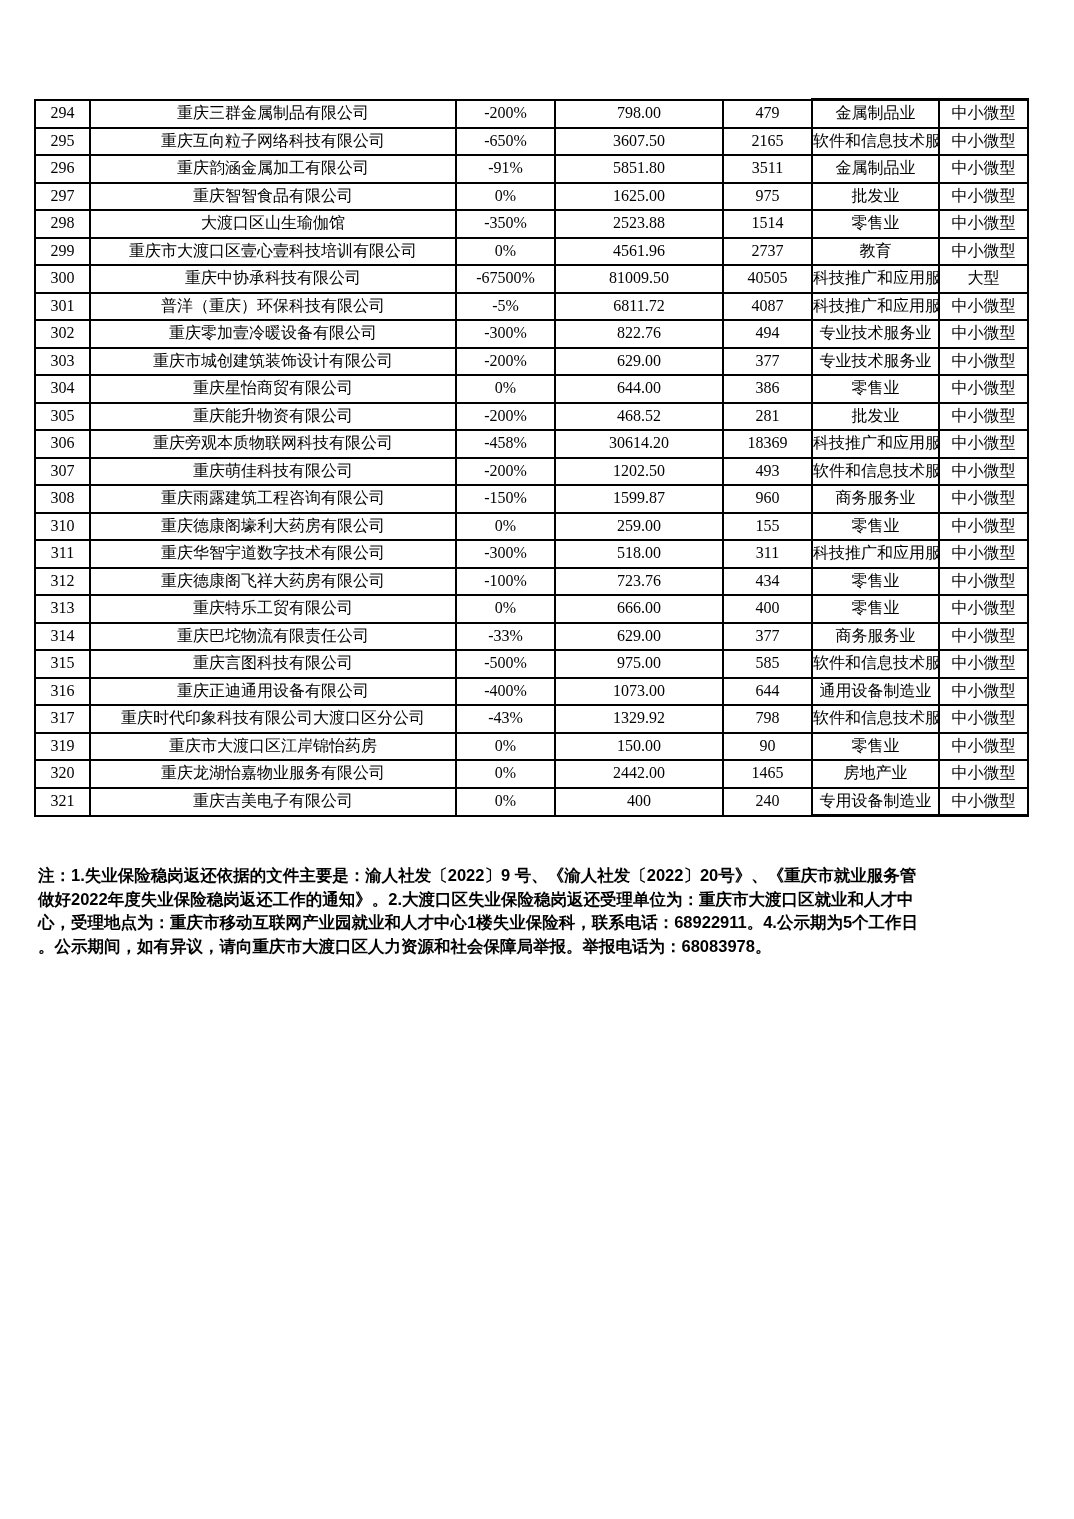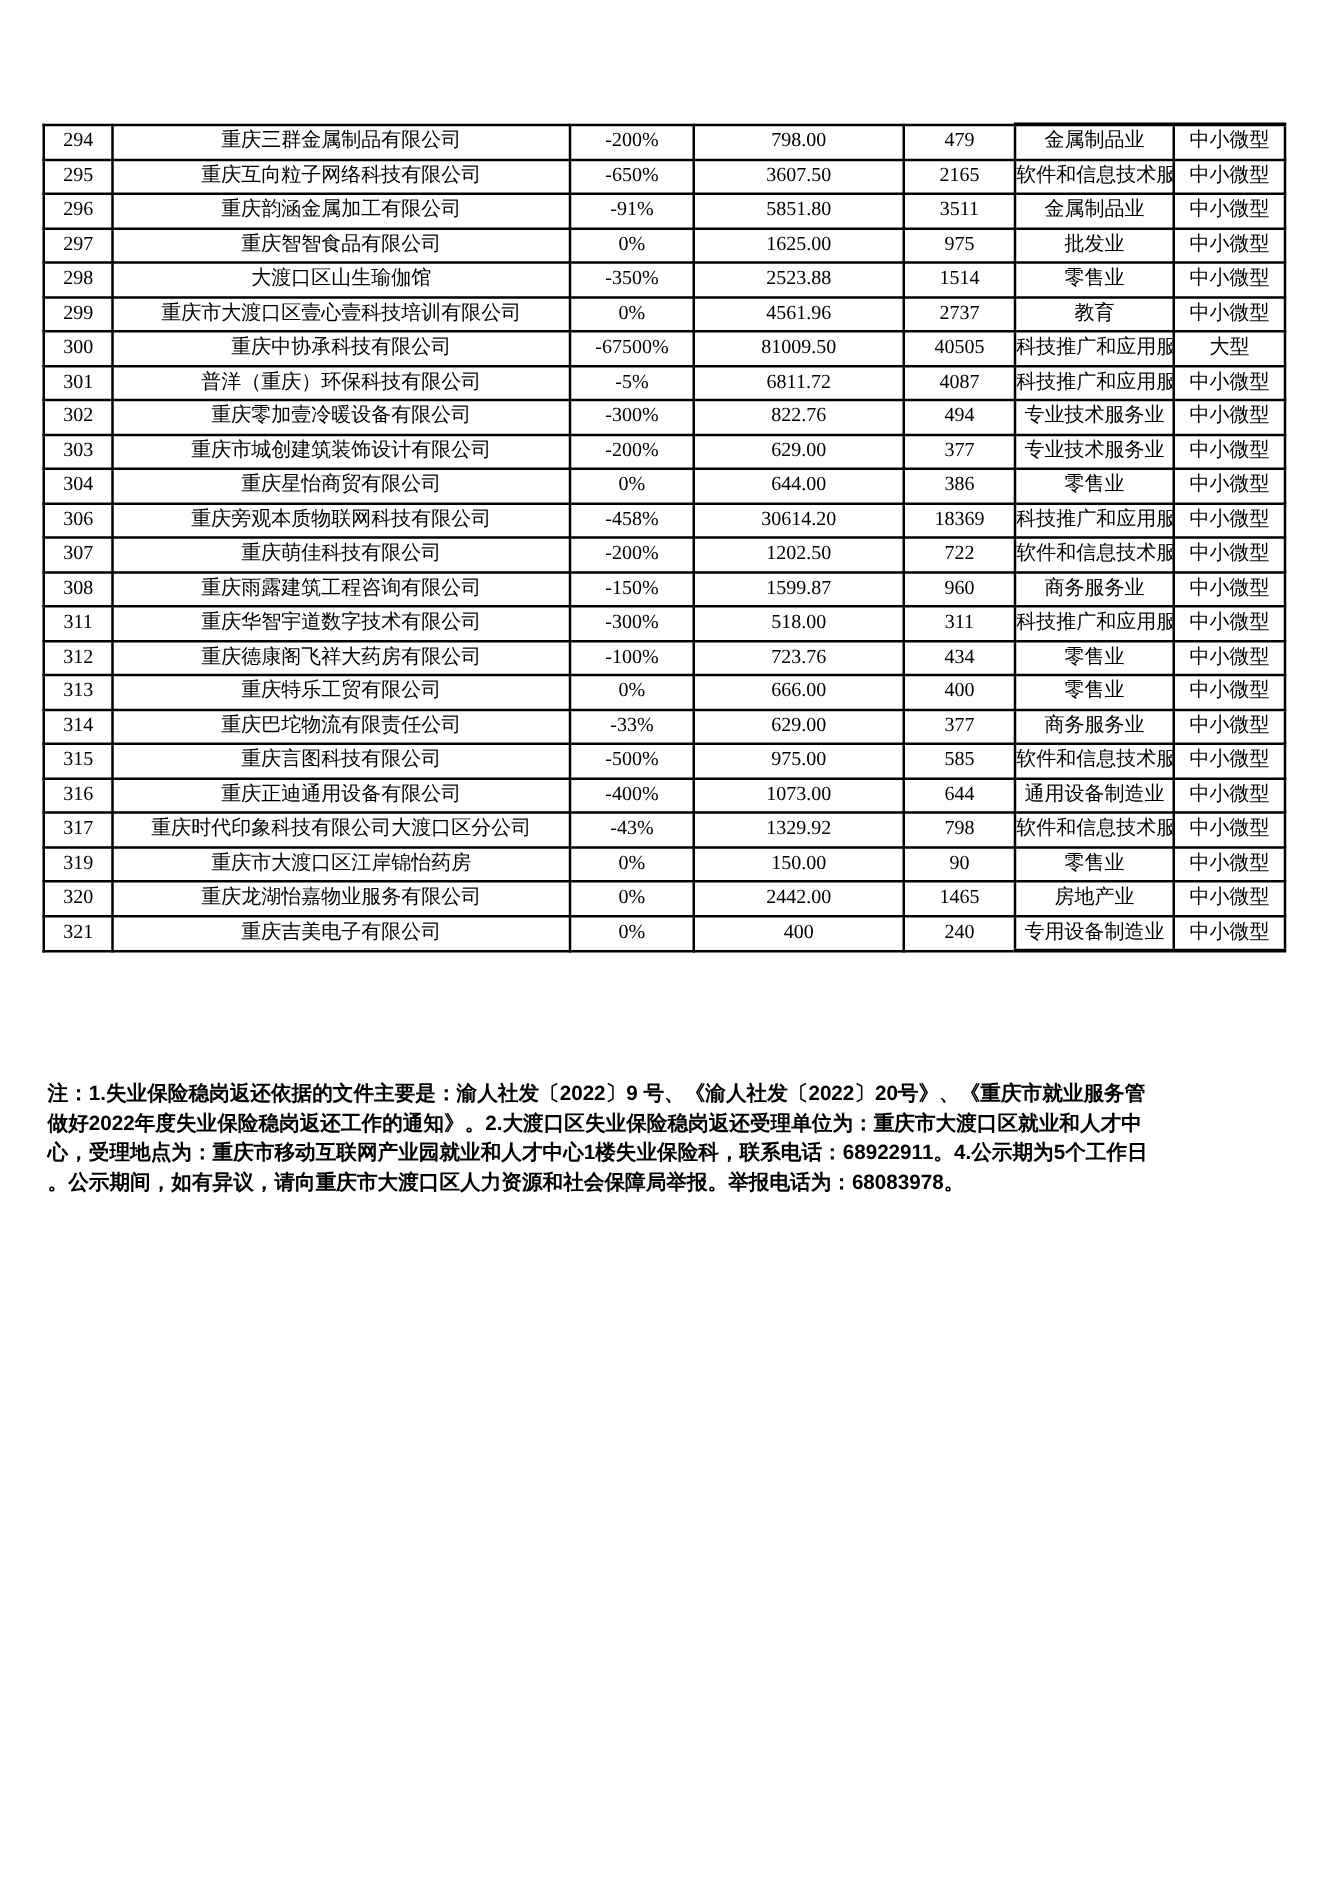--- a/index.html
+++ b/index.html
@@ -192,52 +192,70 @@
     <tr>
       <td class="c-no">304</td>
       <td class="c-company">重庆星怡商贸有限公司</td>
       <td class="c-pct">0%</td>
       <td class="c-amt">644.00</td>
       <td class="c-cnt">386</td>
       <td class="c-ind">零售业</td>
       <td class="c-size">中小微型</td>
     </tr>
 
+    <tr>
+      <td class="c-no">305</td>
+      <td class="c-company">重庆能升物资有限公司</td>
+      <td class="c-pct">-200%</td>
+      <td class="c-amt">468.52</td>
+      <td class="c-cnt">281</td>
+      <td class="c-ind">批发业</td>
+      <td class="c-size">中小微型</td>
+    </tr>
 
     <tr>
       <td class="c-no">306</td>
       <td class="c-company">重庆旁观本质物联网科技有限公司</td>
       <td class="c-pct">-458%</td>
       <td class="c-amt">30614.20</td>
       <td class="c-cnt">18369</td>
       <td class="c-ind">科技推广和应用服务业</td>
       <td class="c-size">中小微型</td>
     </tr>
 
     <tr>
       <td class="c-no">307</td>
       <td class="c-company">重庆萌佳科技有限公司</td>
       <td class="c-pct">-200%</td>
       <td class="c-amt">1202.50</td>
-      <td class="c-cnt">722</td>
+      <td class="c-cnt">493</td>
       <td class="c-ind">软件和信息技术服务业</td>
       <td class="c-size">中小微型</td>
     </tr>
 
     <tr>
       <td class="c-no">308</td>
       <td class="c-company">重庆雨露建筑工程咨询有限公司</td>
       <td class="c-pct">-150%</td>
       <td class="c-amt">1599.87</td>
       <td class="c-cnt">960</td>
       <td class="c-ind">商务服务业</td>
       <td class="c-size">中小微型</td>
     </tr>
 
 
+    <tr>
+      <td class="c-no">310</td>
+      <td class="c-company">重庆德康阁壕利大药房有限公司</td>
+      <td class="c-pct">0%</td>
+      <td class="c-amt">259.00</td>
+      <td class="c-cnt">155</td>
+      <td class="c-ind">零售业</td>
+      <td class="c-size">中小微型</td>
+    </tr>
 
     <tr>
       <td class="c-no">311</td>
       <td class="c-company">重庆华智宇道数字技术有限公司</td>
       <td class="c-pct">-300%</td>
       <td class="c-amt">518.00</td>
       <td class="c-cnt">311</td>
       <td class="c-ind">科技推广和应用服务业</td>
       <td class="c-size">中小微型</td>
     </tr>

